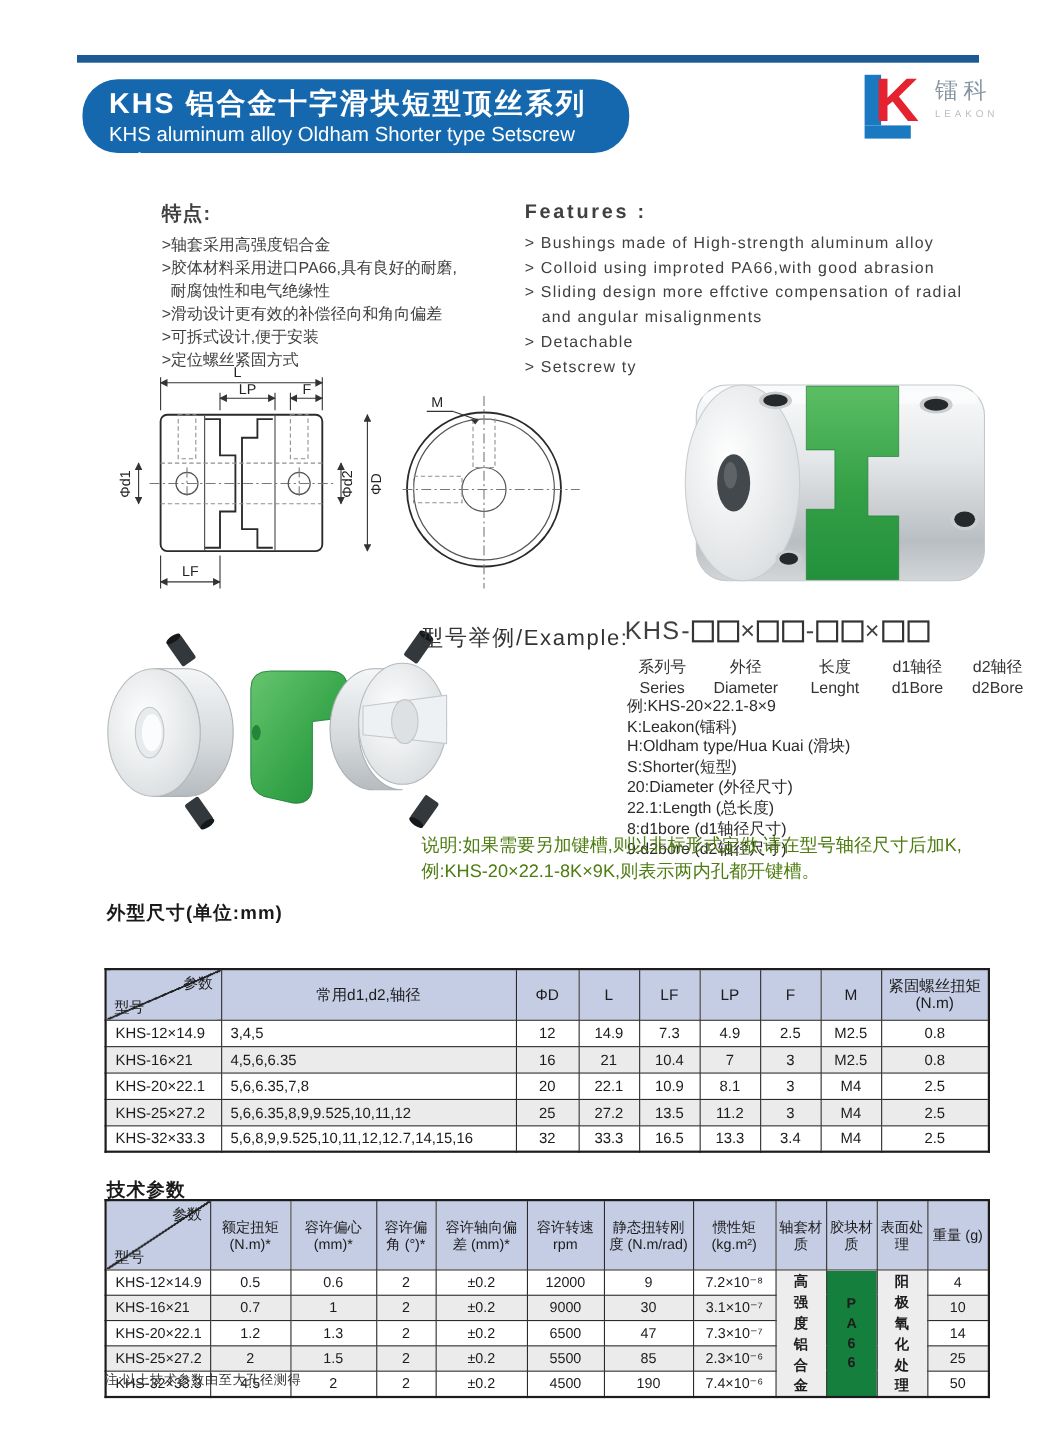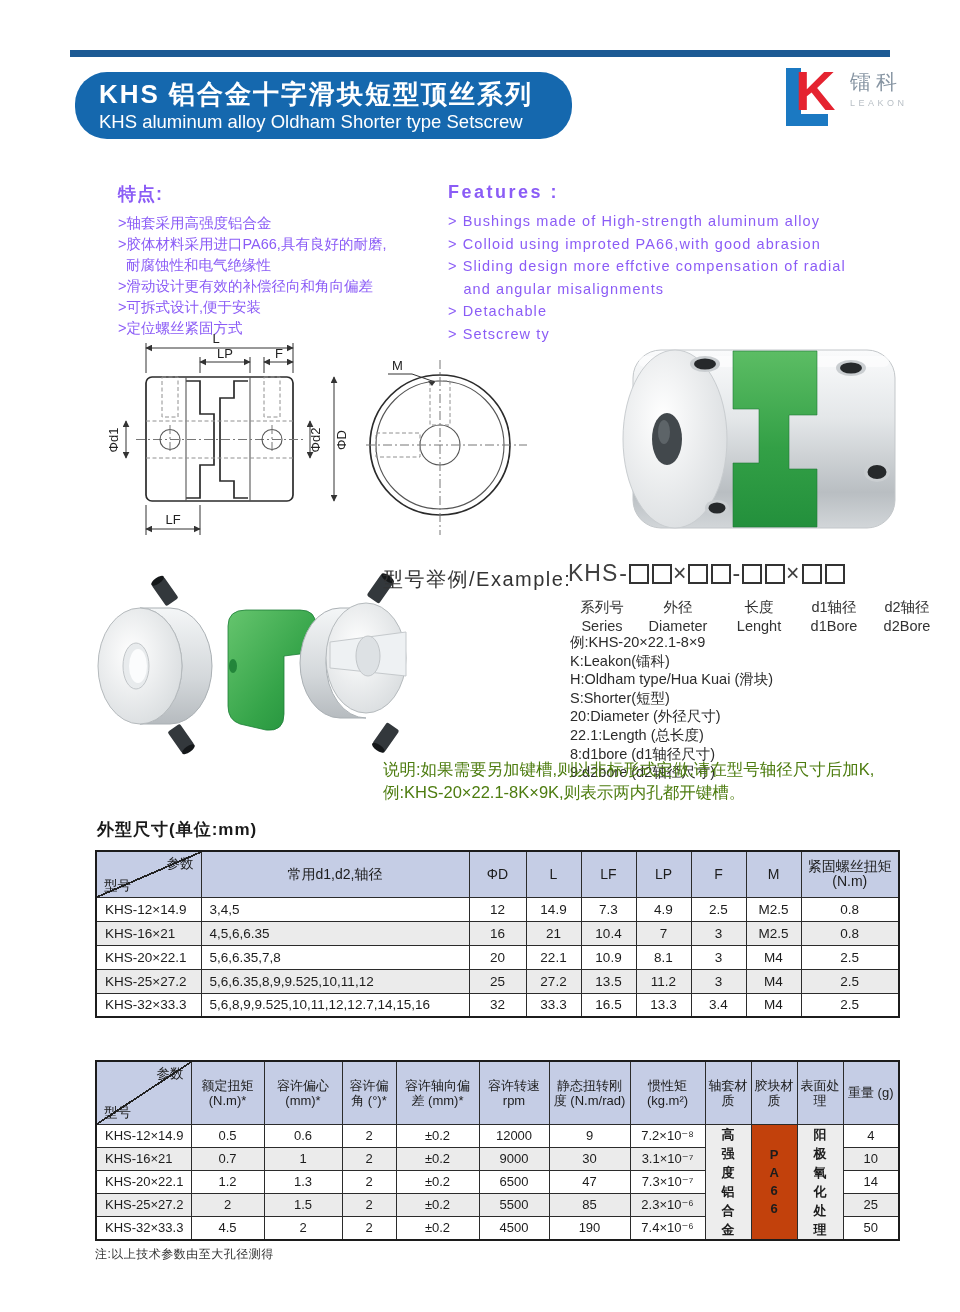--- a/index.html
+++ b/index.html
@@ -15,21 +15,21 @@
   .banner .en{font-size:18.5px;line-height:24px;}
 
   .logo{position:absolute;left:786px;top:58px;width:160px;height:76px;}
   .logo-l{position:absolute;left:0;top:10px;width:15px;height:46px;background:#1b79c2;}
   .logo-lbar{position:absolute;left:0;top:56px;width:42px;height:12px;background:#1b79c2;}
   .logo-k{position:absolute;left:9px;top:2px;font-size:56px;font-weight:bold;color:#e52330;line-height:62px;}
   .logo-cn{position:absolute;left:64px;top:10px;font-size:21px;color:#8795a3;letter-spacing:5px;}
   .logo-en{position:absolute;left:64px;top:40px;font-size:9px;color:#b8bfc5;letter-spacing:3.5px;}
 
   
-  .feat{position:absolute;color:#8b5cf6;}
+  .feat{position:absolute;color:#404040;margin-left:29px;}
   .feat h3{margin:0 0 7px;font-size:18px;letter-spacing:1px;}
   .feat .feat-line{font-size:14.5px;line-height:21px;white-space:pre-wrap;}
   .feat-en .feat-line{letter-spacing:1.1px;line-height:22.5px;}
   .feat-en h3{letter-spacing:2.5px;}
 
   
   .dl{stroke:#333;stroke-width:1;fill:none;}
   .thick{stroke:#2b2b2b;stroke-width:1.7;fill:none;}
   .mid{stroke:#555;stroke-width:1.1;fill:none;}
   .dash{stroke:#909090;stroke-width:1;stroke-dasharray:4 2.5;fill:none;}
@@ -48,38 +48,38 @@
   .model-fields .field:nth-child(2){width:88px;}
   .model-fields .field:nth-child(3){width:74px;}
   .model-fields .field:nth-child(4){width:76px;}
   .model-fields .field:nth-child(5){width:70px;}
   .decoder{position:absolute;left:570px;top:633px;}
   .decoder div{font-size:14.5px;line-height:18.6px;color:#2b2b2b;}
   .spec-note{position:absolute;left:383px;top:758px;width:530px;font-size:16.5px;line-height:23px;color:#4d7c0f;}
 
   
   .sec-title{position:absolute;font-size:17px;font-weight:bold;color:#1a1a1a;letter-spacing:1px;}
-  .dtable{position:absolute;table-layout:fixed;border-collapse:collapse;border:2px solid #1c1c1c;background:#fff;}
+  .dtable{position:absolute;table-layout:fixed;border-collapse:collapse;border:2px solid #1c1c1c;background:#fff;margin-top:30px;}
   .dtable td{border:1px solid #2b2b2b;text-align:center;padding:0 3px;font-size:13.5px;color:#1c1c1c;overflow:hidden;}
   .dtable tr{height:24px;}
   .dtable tr.head{height:46px;background:#c5cde5;}
   .dtable tr.head td{font-size:14px;line-height:15px;}
   .dtable tr.alt{background:#ebebeb;}
   .al{text-align:left !important;padding-left:8px !important;}
   .diag{position:relative;background-image:linear-gradient(to bottom right,
         transparent calc(50% - 0.9px),#222 calc(50% - 0.9px),#222 calc(50% + 0.9px),transparent calc(50% + 0.9px));}
   .diag .dt{position:absolute;top:4px;right:7px;font-size:13.5px;}
   .diag .db{position:absolute;bottom:4px;left:7px;font-size:13.5px;}
   #tech-table tr{height:23px;}
   #tech-table tr.head{height:63px;}
   #tech-table td{font-size:13px;}
   #tech-table tr.head td{font-size:13px;line-height:15px;}
   .vcell{vertical-align:middle;padding:0 !important;font-weight:bold;}
   .vgray{background:#ededed;}
-  .vwhite{background:#c2410c;}
+  .vwhite{background:#15803d;}
   .vtext{display:inline-block;word-break:break-all;line-height:19px;font-size:13px;text-align:center;width:14px;}
   .vwhite .vtext{width:9px;line-height:18px;}
   .footnote{position:absolute;left:95px;top:1246px;font-size:12px;color:#333;letter-spacing:0.5px;}
 </style>
 </head>
 <body>
 
 <div class="page">
 
   <div class="top-rule"></div>

